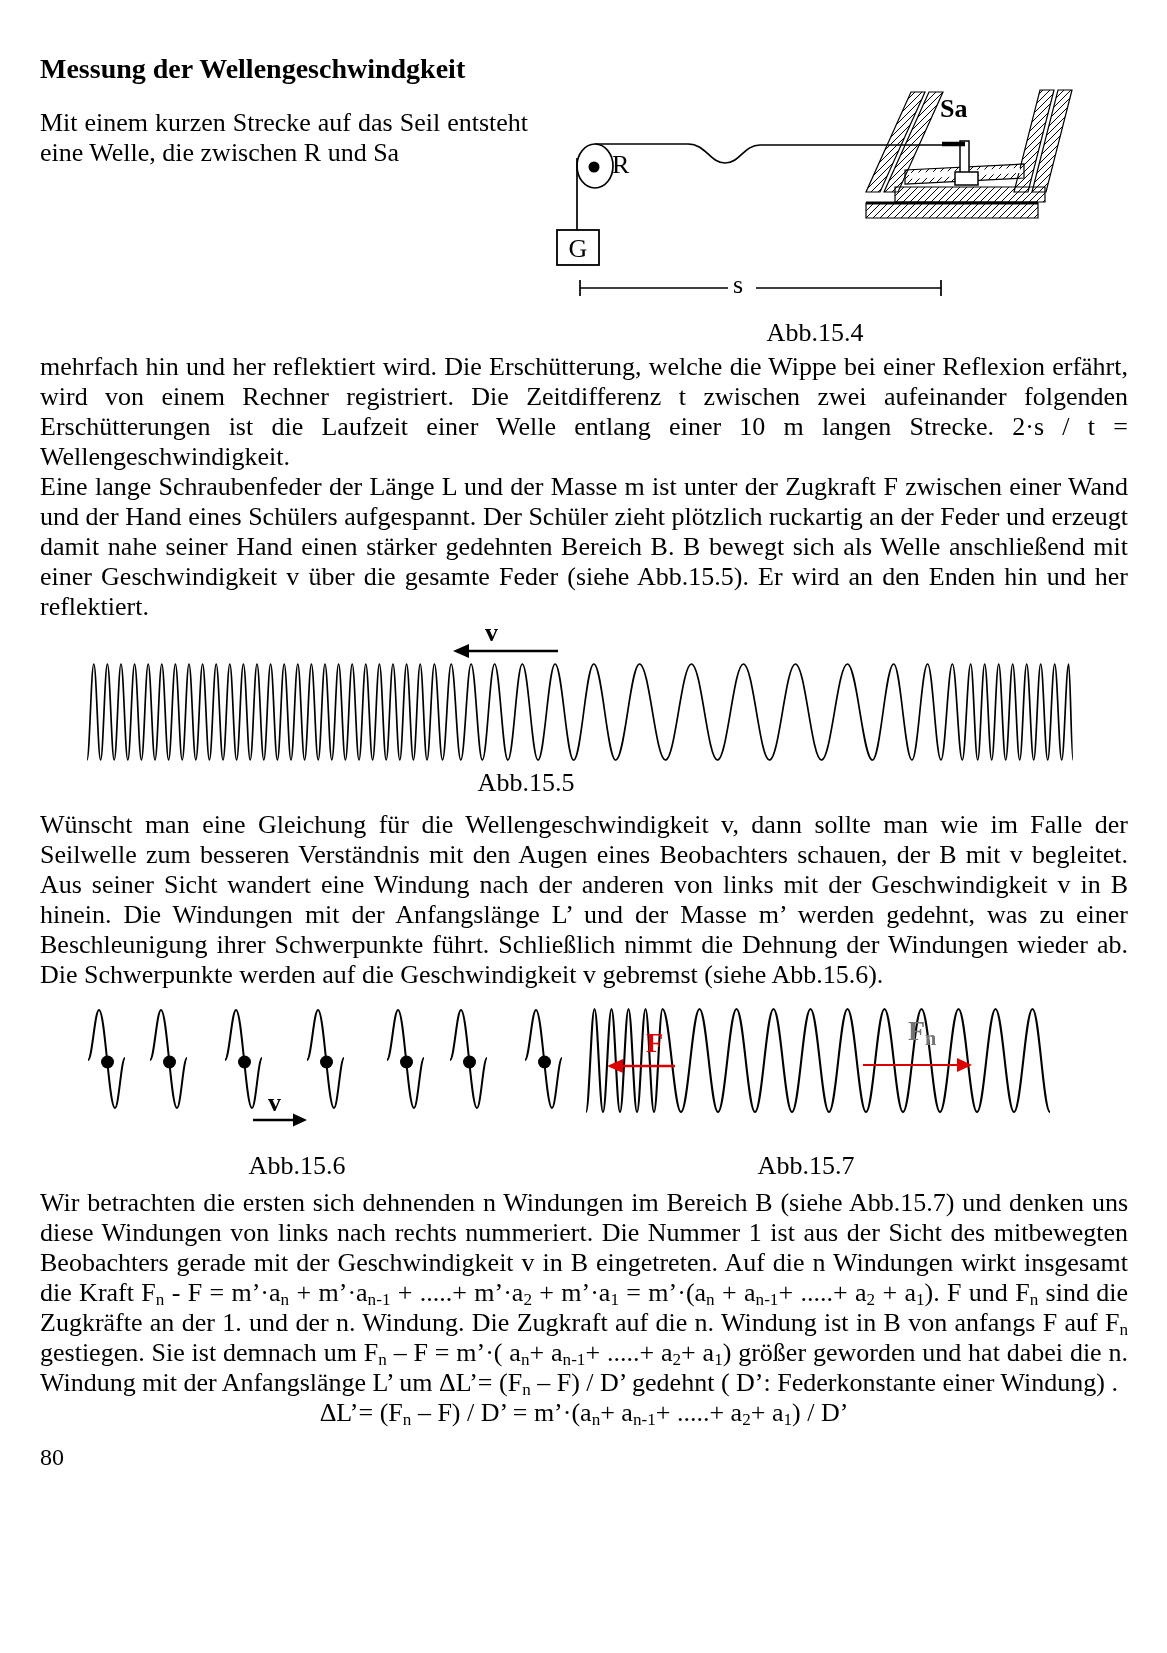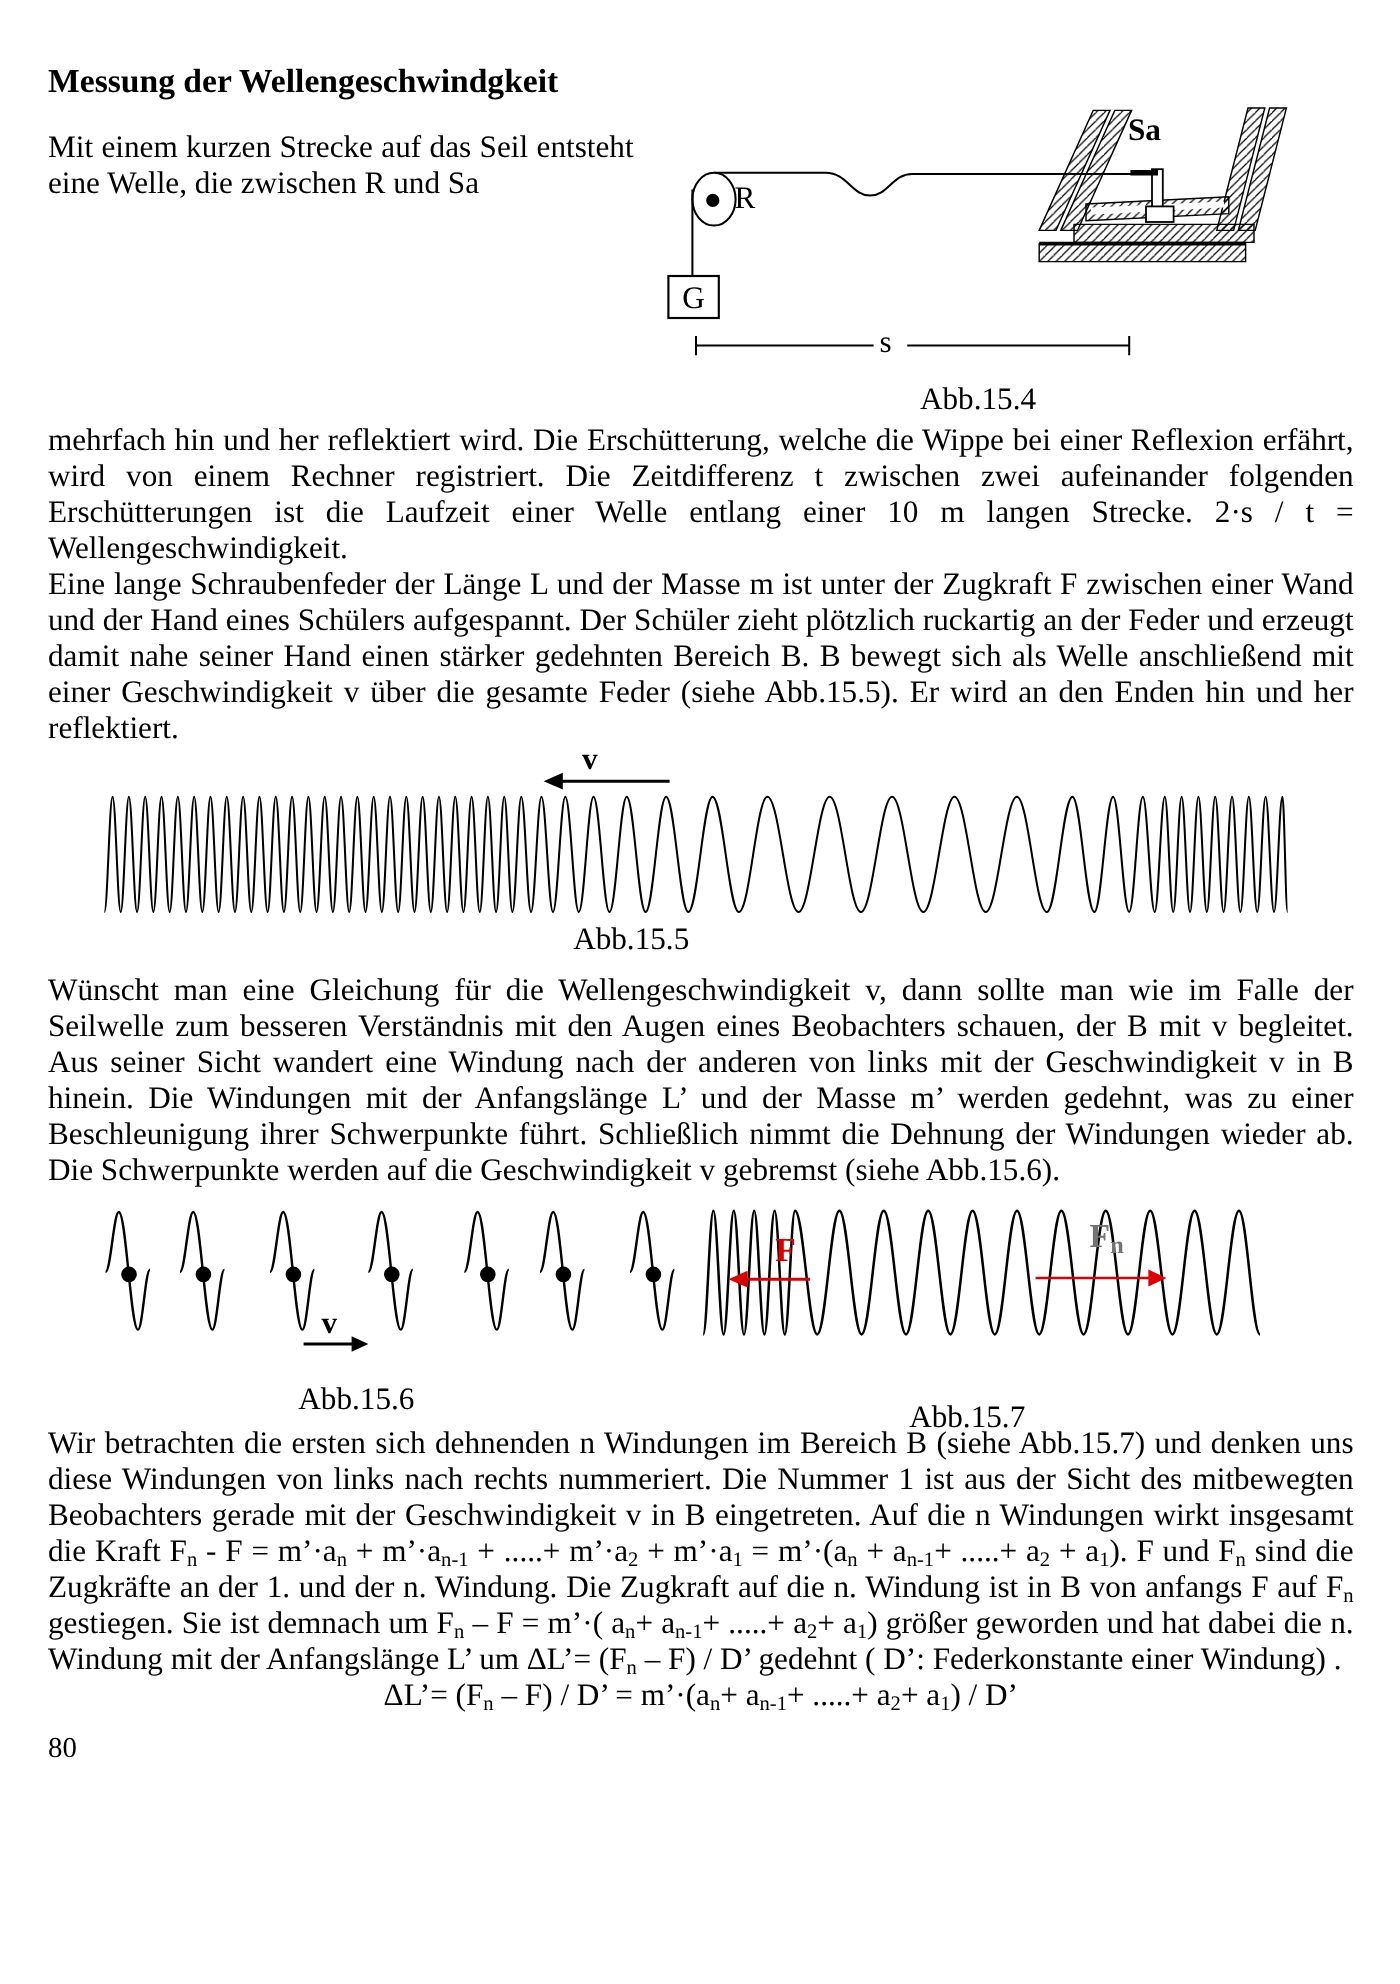--- a/index.html
+++ b/index.html
@@ -145,21 +145,21 @@
           <line x1="42" y1="62" x2="97" y2="62" stroke-width="2.6" stroke="#dd0000"></line>
           <polygon points="29,62 45,55 45,69" fill="#dd0000"></polygon>
         </g>
         <g id="arrowFn">
           <line x1="285" y1="61" x2="382" y2="61" stroke-width="2" stroke="#dd0000"></line>
           <polygon points="394,61 379,54 379,68" fill="#dd0000"></polygon>
         </g>
       </svg>
       <div class="lbl red" id="lblF" style="left: 68px; top: 26px; font-size: 28px; color: rgb(221, 0, 0);">F</div>
       <div class="lbl red" id="lblFn" style="left: 330px; top: 14px; font-size: 28px; color: #737373;"><span>F</span><span class="fnsub">n</span></div>
-      <div class="cap" style="left:228px;top:162px;">Abb.15.7</div>
+      <div class="cap" style="left:228px;top:147px;">Abb.15.7</div>
     </figure>
   </div>
 
   <p class="just">Wir betrachten die ersten sich dehnenden n Windungen im Bereich B (siehe Abb.15.7) und denken uns diese Windungen von links nach rechts nummeriert. Die Nummer 1 ist aus der Sicht des mitbewegten Beobachters gerade mit der Geschwindigkeit v in B eingetreten. Auf die n Windungen wirkt insgesamt die Kraft F<sub>n</sub> - F = m’·a<sub>n</sub> + m’·a<sub>n-1</sub> + .....+ m’·a<sub>2</sub> + m’·a<sub>1</sub> = m’·(a<sub>n</sub> + a<sub>n-1</sub>+ .....+ a<sub>2</sub> + a<sub>1</sub>). F und F<sub>n</sub> sind die Zugkräfte an der 1. und der n. Windung. Die Zugkraft auf die n. Windung ist in B von anfangs F auf F<sub>n</sub> gestiegen. Sie ist demnach um F<sub>n</sub> – F = m’·( a<sub>n</sub>+ a<sub>n-1</sub>+ .....+ a<sub>2</sub>+ a<sub>1</sub>) größer geworden und hat dabei die n. Windung mit der Anfangslänge L’ um ΔL’= (F<sub>n</sub> – F) / D’ gedehnt ( D’: Federkonstante einer Windung) .</p>
   <p class="formula">ΔL’= (F<sub>n</sub> – F) / D’ = m’·(a<sub>n</sub>+ a<sub>n-1</sub>+ .....+ a<sub>2</sub>+ a<sub>1</sub>) / D’</p>
 
   <div class="pageno">80</div>
 </div>
 
 </body></html>

